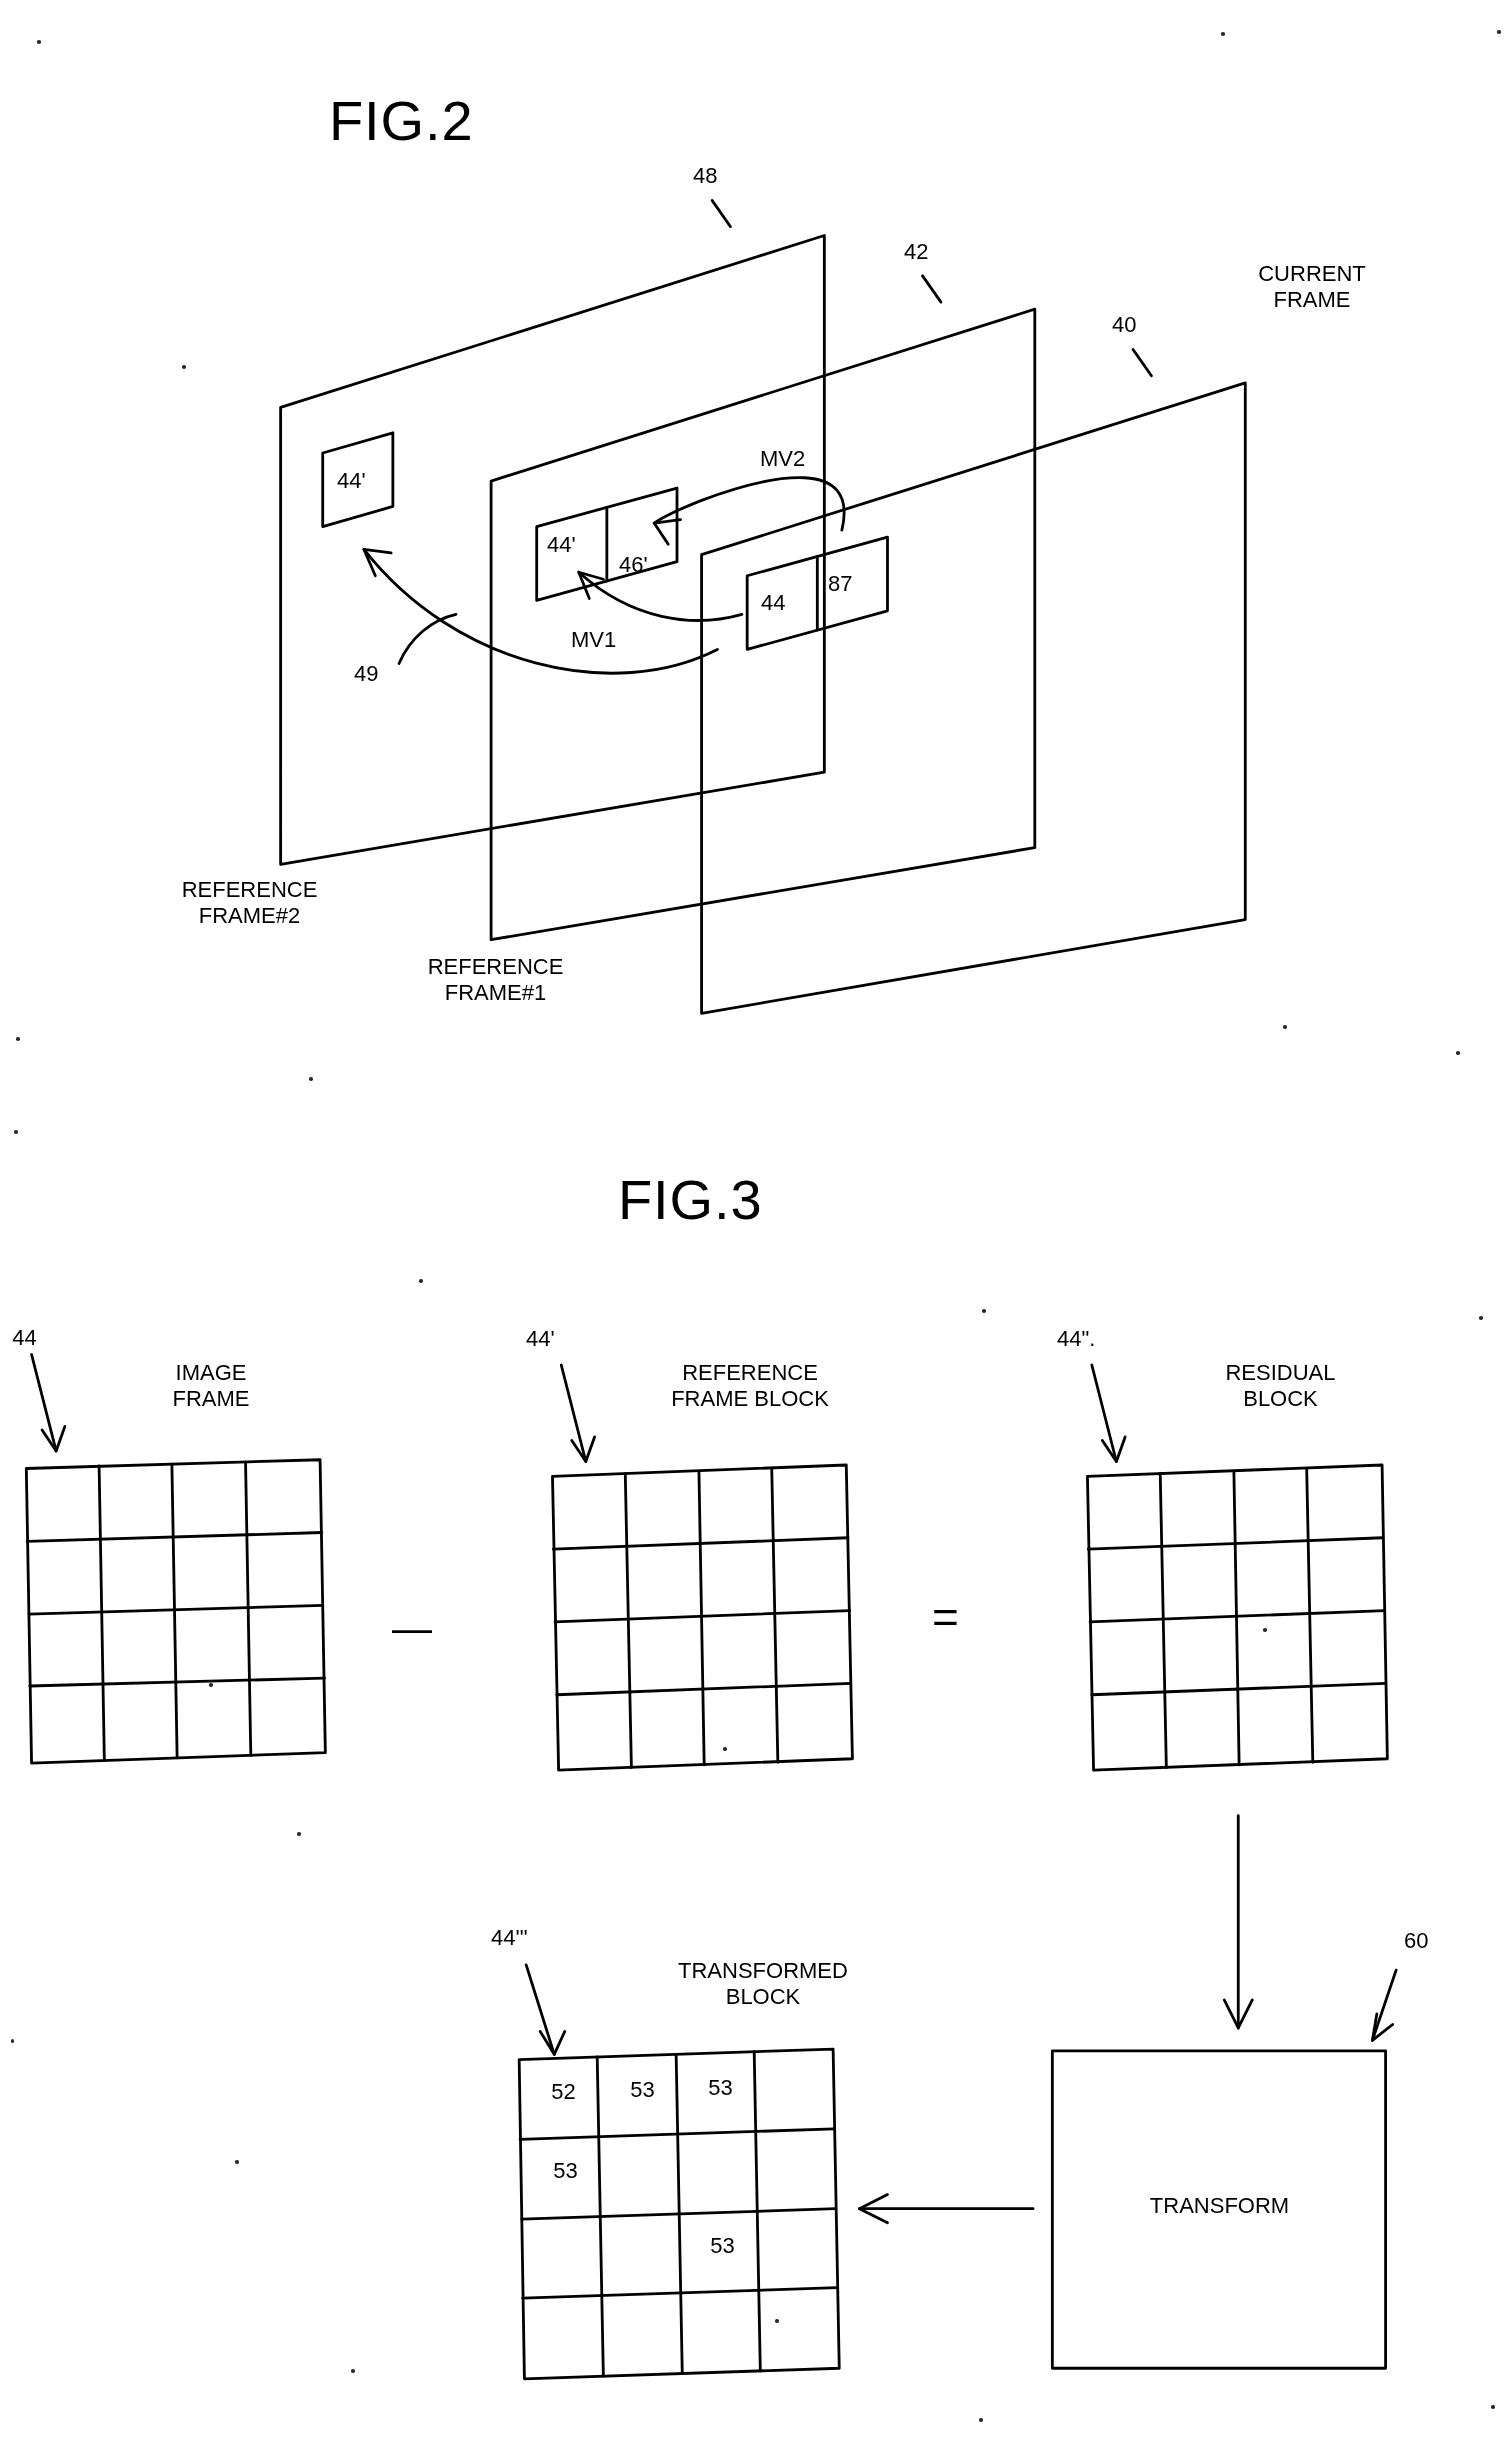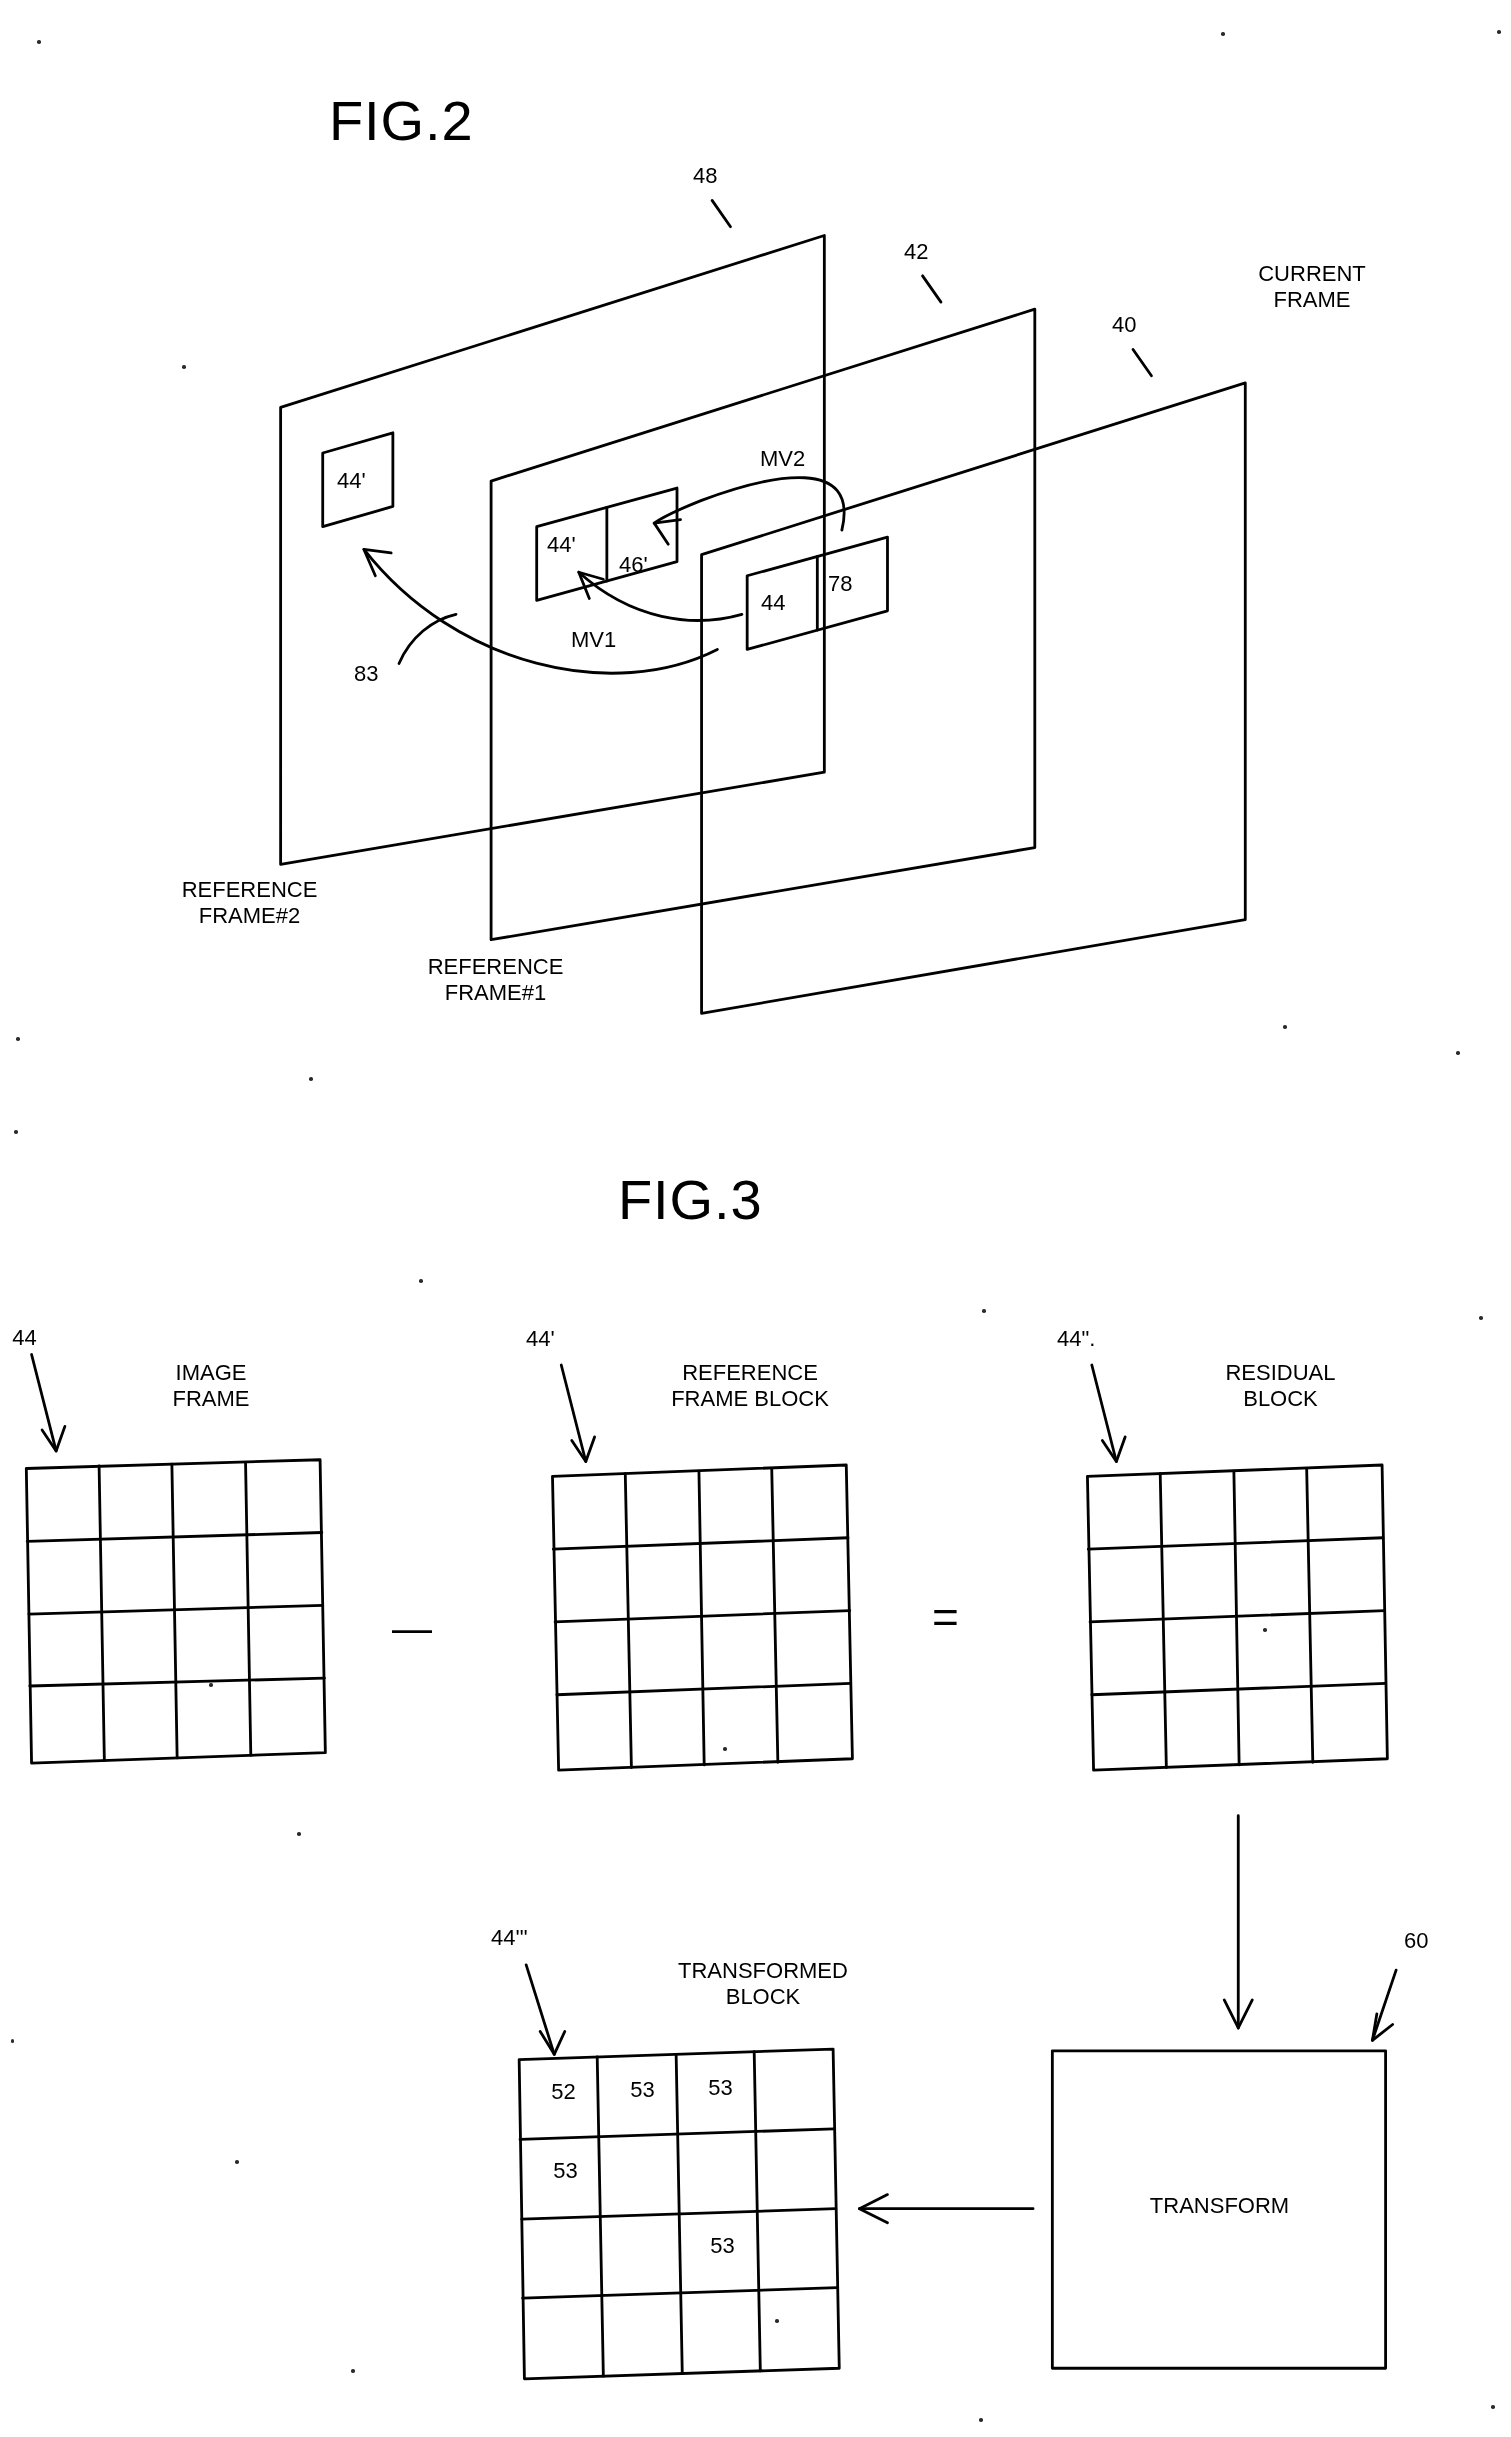--- a/index.html
+++ b/index.html
@@ -149,23 +149,23 @@
 
   <div class="txt lbl" style="left:571px; top:627px;">MV1</div>
   <div class="txt lbl" style="left:760px; top:446px;">MV2</div>
 
   <div class="txt lbl" style="left:337px; top:468px;">44'</div>
 
   <div class="txt lbl" style="left:547px; top:532px;">44'</div>
   <div class="txt lbl" style="left:619px; top:513px;margin-top:39px;">46'</div>
 
   <div class="txt lbl" style="left:761px; top:590px;">44</div>
-  <div class="txt lbl" style="left:828px; top:571px;">78</div>
-
-  <div class="txt lbl" style="left:354px; top:661px;">83</div>
+  <div class="txt lbl" style="left:828px; top:571px;">87</div>
+
+  <div class="txt lbl" style="left:354px; top:661px;">49</div>
 
   <div class="txt fig-title" style="left:618px; top:1167px;">FIG.3</div>
 
   <div class="txt lbl" style="left:12.3px; top:1325px;">44</div>
   <div class="txt lbl center" style="left:88px; top:1360px; width:246px;">IMAGE
 FRAME</div>
 
   <div class="txt lbl" style="left:526px; top:1326px;">44'</div>
   <div class="txt lbl center" style="left:614px; top:1360px; width:272px;">REFERENCE
 FRAME BLOCK</div>

